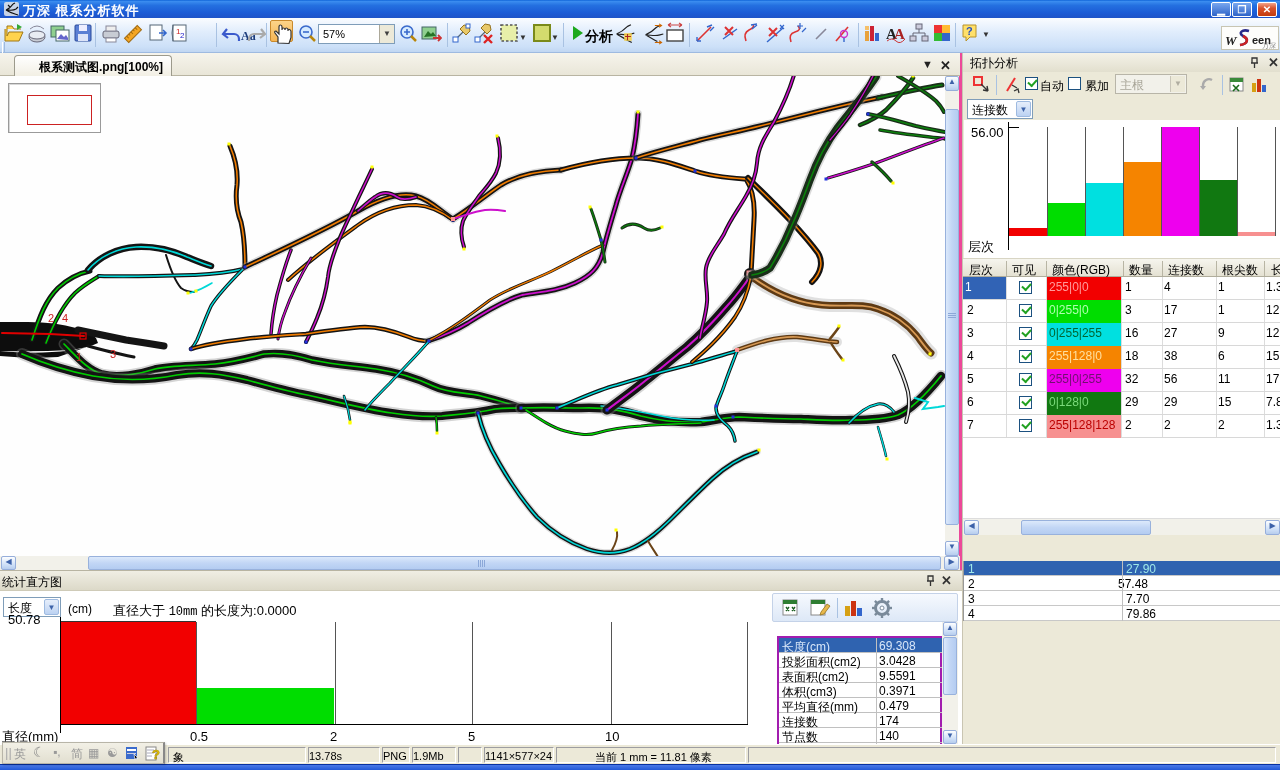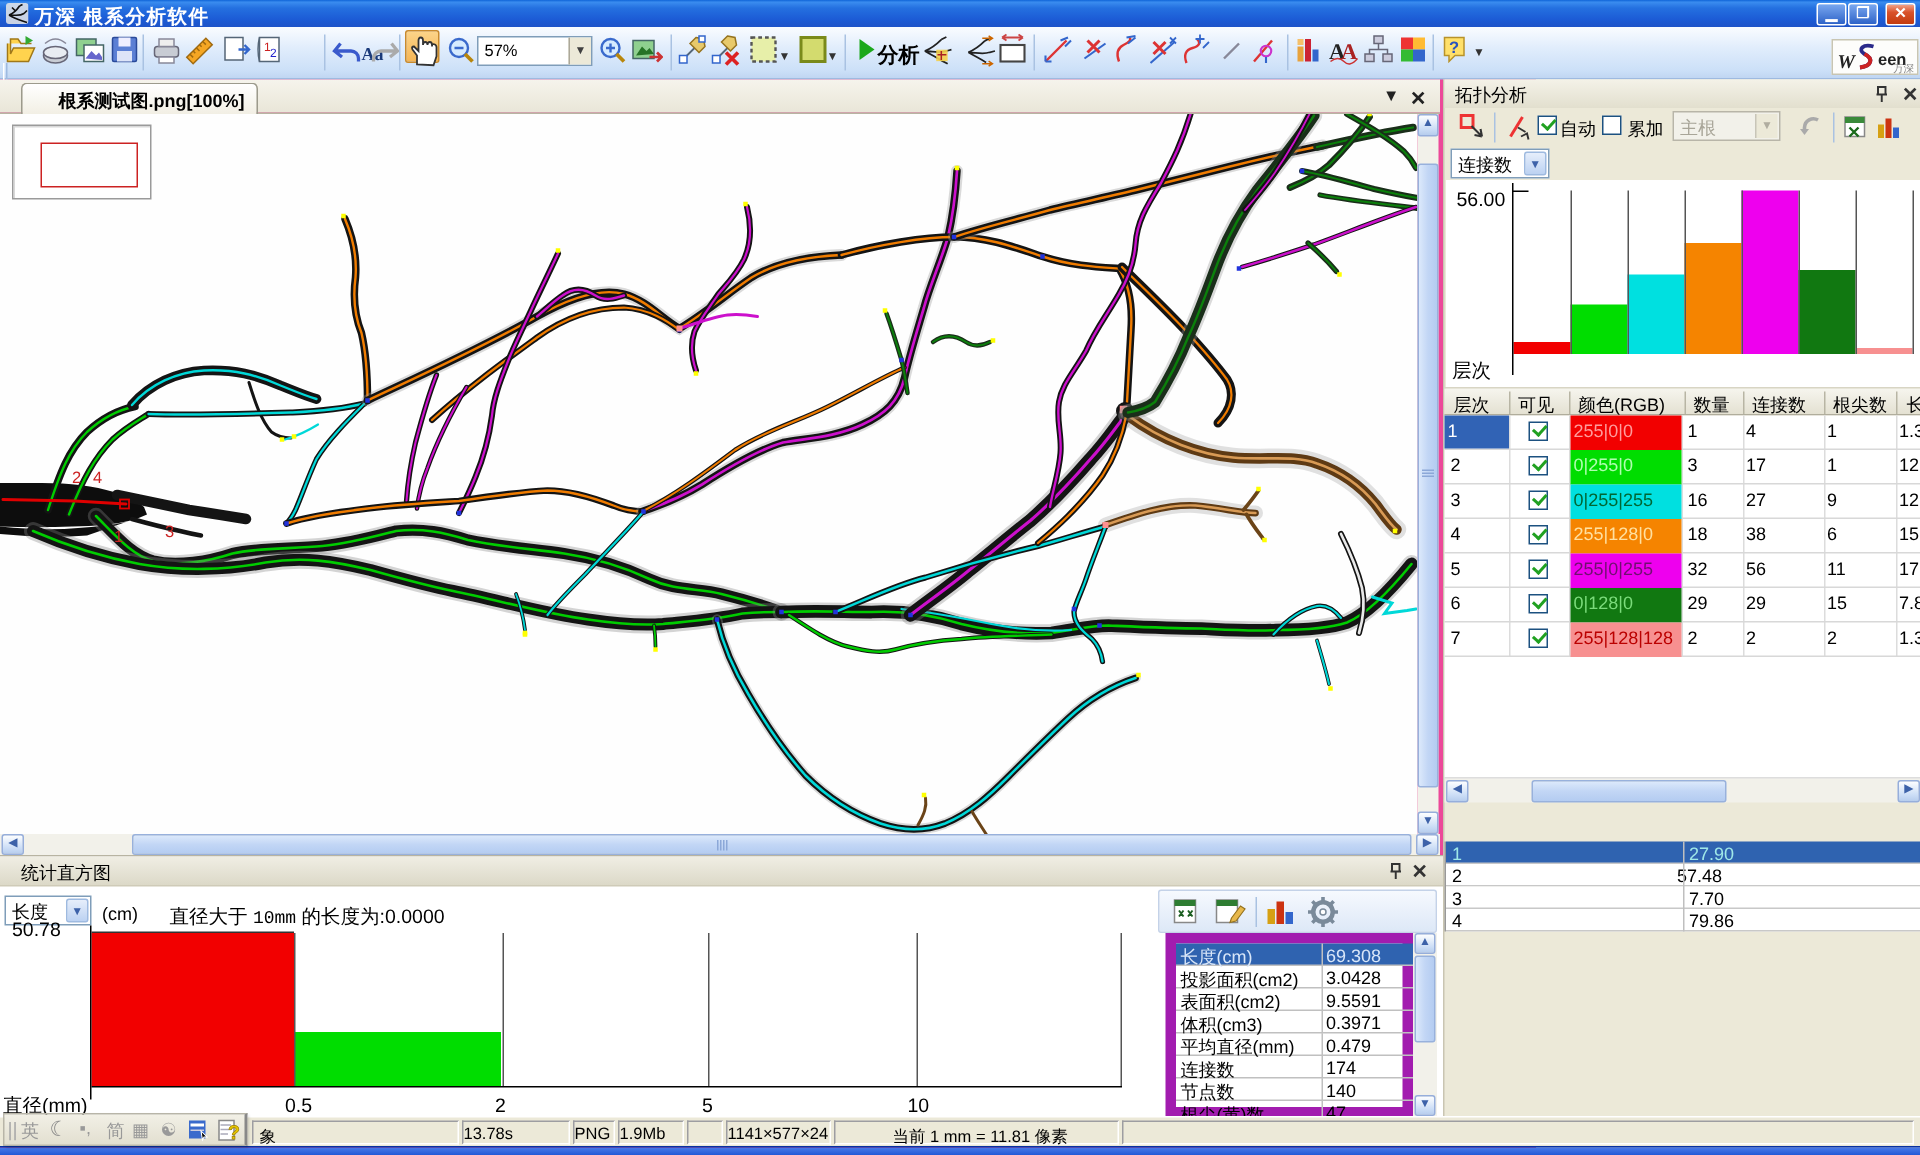--- a/index.html
+++ b/index.html
@@ -61,21 +61,21 @@
 .r2row span { top:1px; }
 #rtable2 { border-left:1px solid #999; }
 .brow { position:absolute; left:0; width:165px; height:15px; border-bottom:1px solid #C0C0C0; }
 .brow .bl { position:absolute; left:3px; top:1px; }
 .brow .bv { position:absolute; left:100px; top:1px; }
 .brow:not(:first-child) .bl { border-right:0; }
 #btable .brow .bl { width:95px; }
 #btable .brow:after { content:""; position:absolute; left:97px; top:0; width:1px; height:15px; background:#C0C0C0; }
 
 #bpanel { left:0; top:570px; width:962px; height:174px; background:#fff; border-top:1px solid #B8B4A2; }
-#bphead { position:absolute; left:0; top:0; width:962px; height:20px; background:linear-gradient(to bottom,#F0EEE4,#DCD9C8); font-size:12px; padding:3px 0 0 14px; border-bottom:1px solid #CFCBB8; }
+#bphead { position:absolute; left:0; top:0; width:962px; height:20px; background:linear-gradient(to bottom,#F0EEE4,#DCD9C8); font-size:12px; padding:3px 0 0 2px; border-bottom:1px solid #CFCBB8; }
 
 #statusbar { left:0; top:744px; width:1280px; height:20px; background:#ECE9D8; border-top:1px solid #fff; font-size:11px; }
 .scell { position:absolute; top:2px; height:16px; border:1px solid; border-color:#9D9DA1 #FFFFFF #FFFFFF #9D9DA1; font-size:11px; text-align:left; padding-top:2px; font-family:"Liberation Sans",sans-serif; }
 #taskbar { left:0; top:764px; width:1280px; height:6px; background:linear-gradient(to bottom,#4A7AE8,#2258D6); border-top:1px solid #0831A0; }
 
 #ime { position:absolute; left:2px; top:742px; width:163px; height:22px; background:linear-gradient(to bottom,#F2F0E6,#E2DFD0); border:1px solid #B8B5A8; border-right:2px solid #888; box-shadow:1px 1px 2px rgba(0,0,0,.2); font-size:12px; }
 </style>
 </head>
 <body>
 <div id="app">
@@ -725,21 +725,21 @@
             <line x1="1" y1="11" x2="4" y2="11"></line>
             <line x1="18" y1="11" x2="21" y2="11"></line>
             <line x1="3.9" y1="3.9" x2="6" y2="6"></line>
             <line x1="16" y1="16" x2="18.1" y2="18.1"></line>
             <line x1="16" y1="6" x2="18.1" y2="3.9"></line>
             <line x1="3.9" y1="18.1" x2="6" y2="16"></line>
           </g>
         </svg>
     </div>
 
-    <div id="btable" class="abs" style="left:777px;top:51px;width:165px;height:123px;background:#fff;border:7px solid #a21caf;font-size:12px;">
+    <div id="btable" class="abs" style="left:777px;top:65px;width:165px;height:123px;background:#fff;border:2px solid #a21caf;font-size:12px;">
       <div class="brow" style="top:0;background:#2F63B0;color:#D8E6F8;">
           <span class="bl">长度(cm)</span>
           <span class="bv">69.308</span>
         </div>
       <div class="brow" style="top:15px;">
           <span class="bl">投影面积(cm2)</span>
           <span class="bv">3.0428</span>
         </div>
       <div class="brow" style="top:30px;">
           <span class="bl">表面积(cm2)</span>

